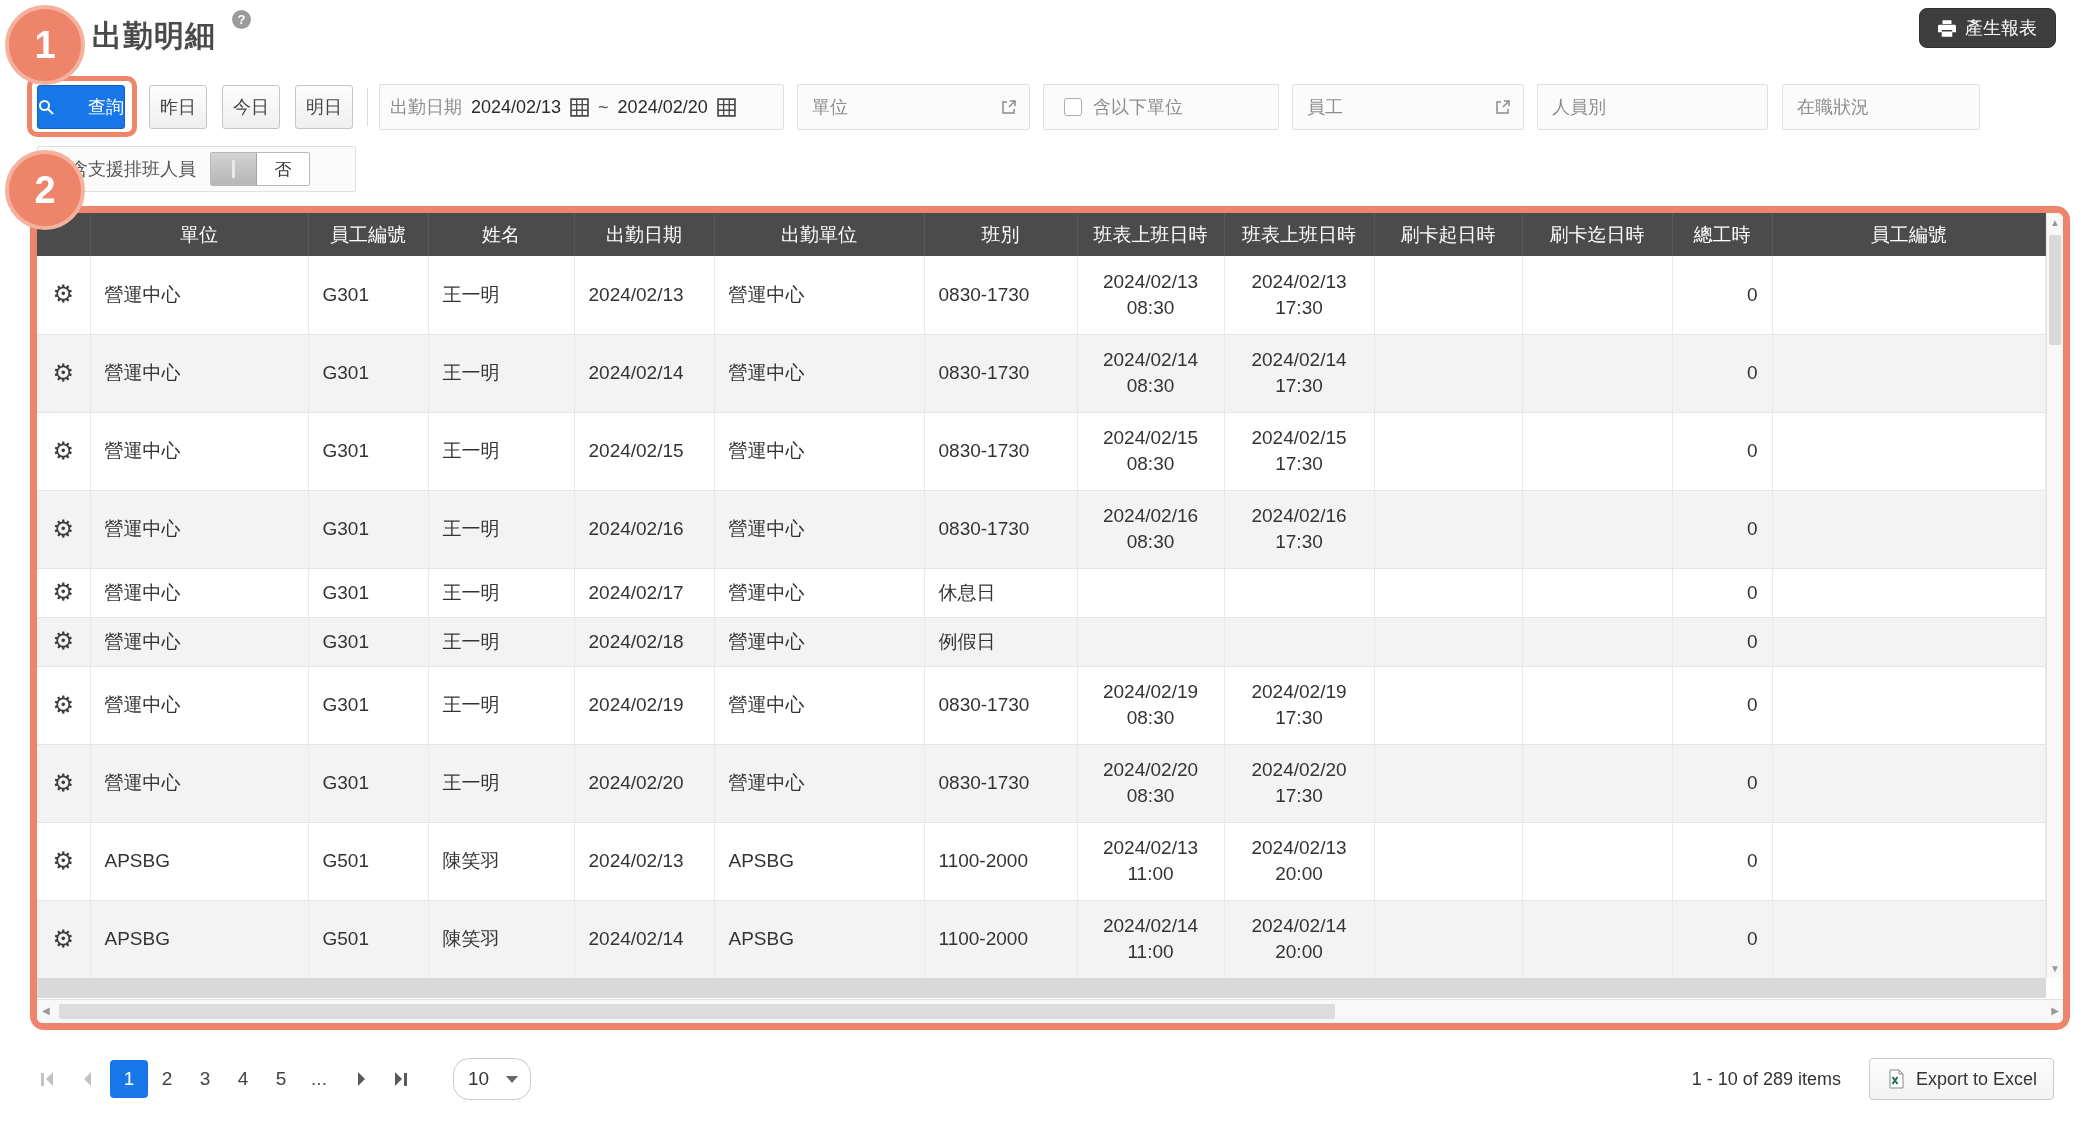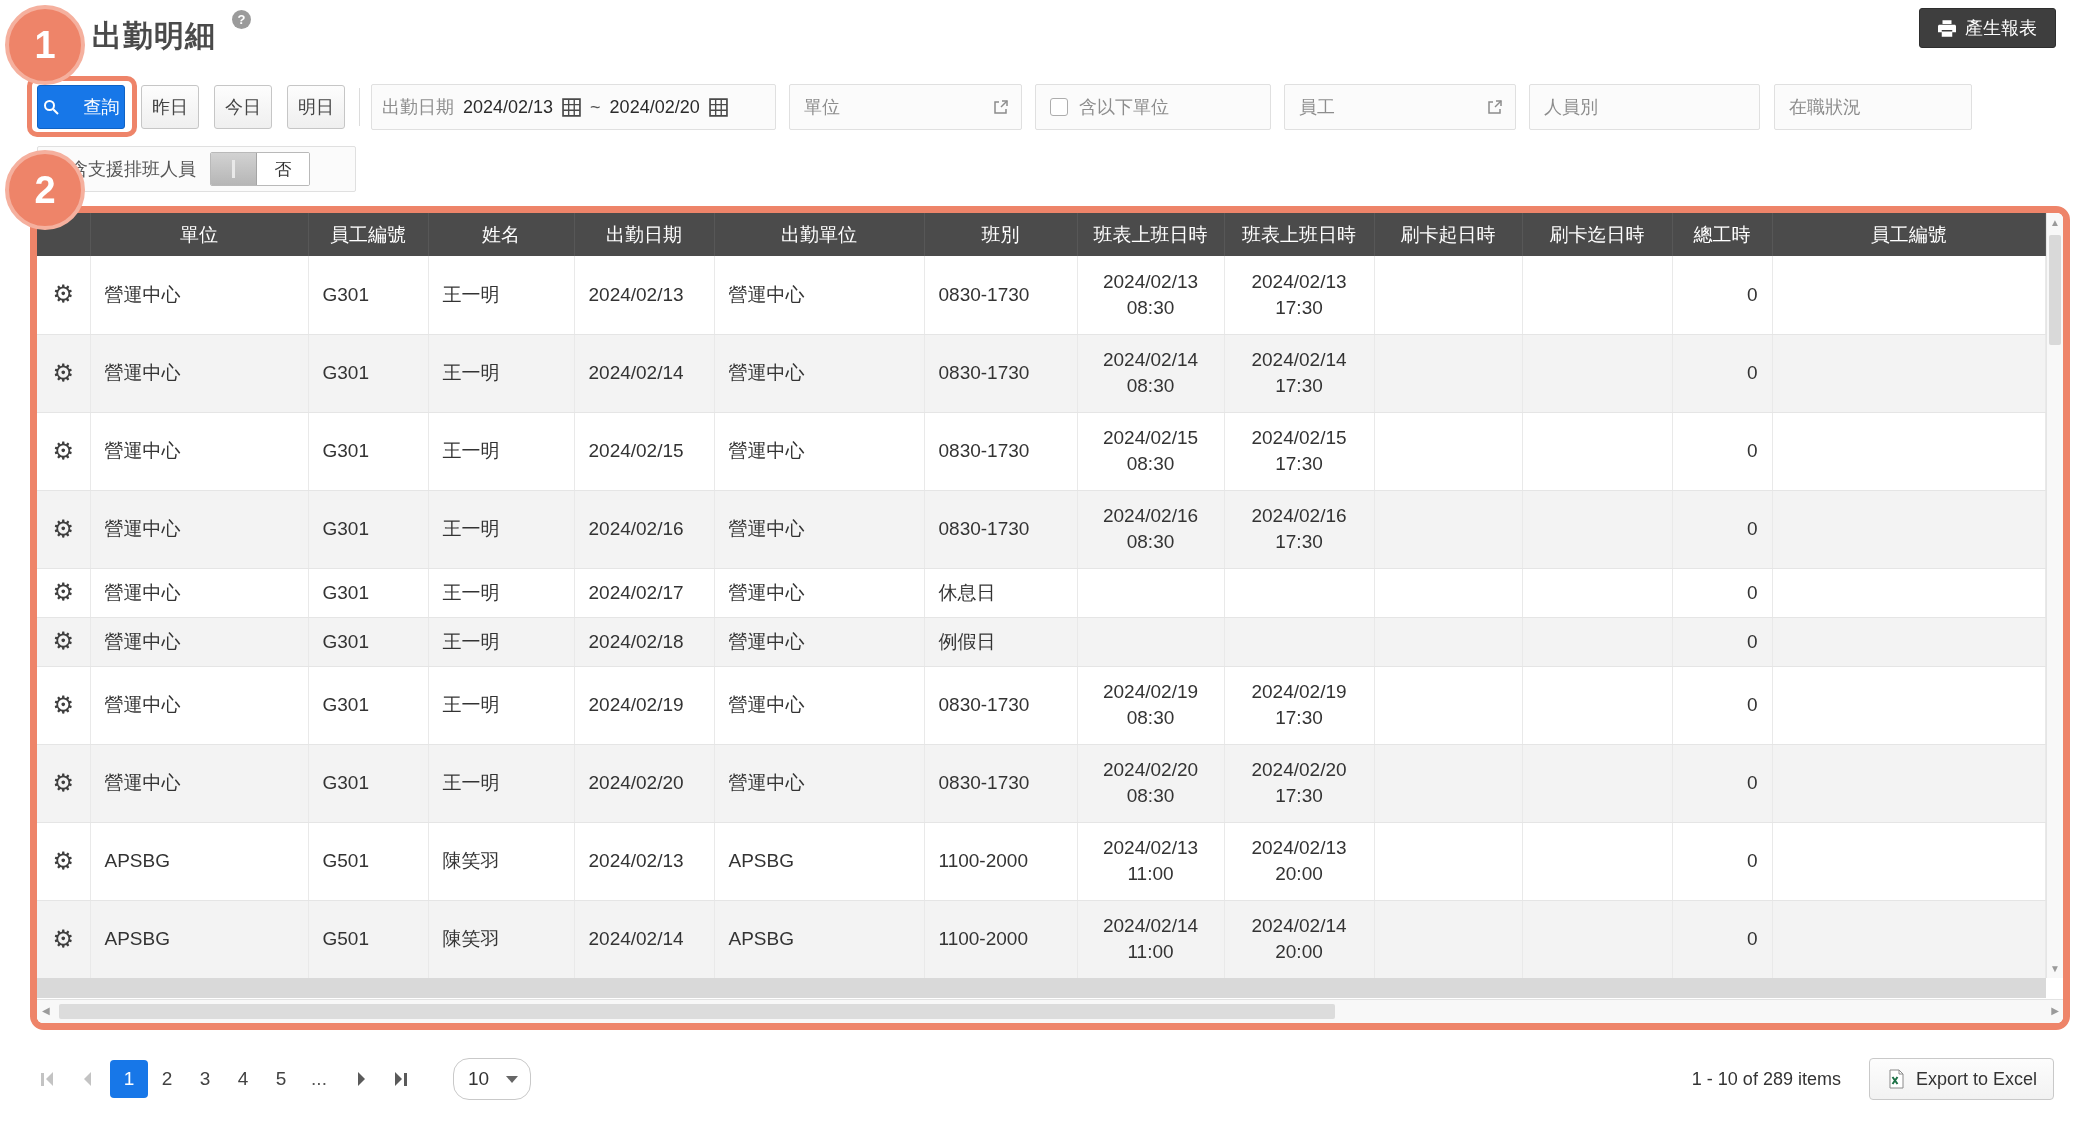--- a/index.html
+++ b/index.html
@@ -6,42 +6,42 @@
   html,body { background:#fff; }
   .page {
     position:relative; width:2084px; height:1125px; overflow:hidden;
     background:#fff; font-family:"Liberation Sans","DejaVu Sans",sans-serif; color:#333;
   }
   
   .page-title { position:absolute; left:92px; top:16px; font-size:30px; font-weight:bold; color:#4a4a4a; letter-spacing:1px; }
   .help-badge { position:absolute; left:232px; top:10px; width:19px; height:19px; border-radius:50%;
     background:#9b9b9b; color:#fff; font-size:13px; font-weight:bold; display:flex; align-items:center; justify-content:center; cursor:pointer; }
   .report-btn { position:absolute; right:28px; top:8px; height:40px; padding:0 18px;
-    background:#3e3e3e; color:#fff; border:1px solid #2e2e2e; border-radius:3px;
+    background:#3e3e3e; color:#fff; border:1px solid #2e2e2e; border-radius:8px;
     font-size:18px; display:flex; align-items:center; gap:9px; cursor:pointer; font-family:inherit; }
   
   .frow { position:absolute; left:37px; display:flex; align-items:center; height:46px; }
   .row1 { top:84px; }
   .row2 { top:146px; }
   .btn { height:44px; border:1px solid #c6c6c6; border-radius:3px; font-size:18px; color:#444;
     background:linear-gradient(#fdfdfd,#efefef); display:flex; align-items:center; justify-content:center; cursor:pointer; font-family:inherit; }
-  .query-btn { width:88px; height:44px; margin-right:16px; background:#1777e8; border:1px solid #0f62c4;
-    border-radius:3px; color:#fff; font-size:18px; display:flex; align-items:center; justify-content:center; gap:25px; cursor:pointer; font-family:inherit; }
+  .query-btn { width:88px; height:44px; margin-right:24px; background:#1777e8; border:1px solid #0f62c4;
+    border-radius:3px; color:#fff; font-size:18px; display:flex; align-items:center; justify-content:space-between; gap:25px; cursor:pointer; font-family:inherit; }
   .day-btn { width:58px; margin-right:15px; }
   .vdiv { width:1px; height:38px; background:#dcdcdc; margin-right:11px; }
   .field { height:46px; border:1px solid #e0e0e0; background:#fbfbfb; border-radius:2px;
     display:flex; align-items:center; font-size:18px; }
   .date-group { width:405px; margin-right:13px; padding:0 10px; gap:9px; }
   .f-lbl { color:#8d8d8d; }
   .f-val { color:#2b2b2b; cursor:text; }
   .tilde { color:#555; }
   .cal-btn { display:flex; align-items:center; cursor:pointer; }
   .input { padding:0 12px 0 14px; justify-content:space-between; cursor:text; }
   .w-unit { width:233px; margin-right:13px; }
-  .w-sub  { width:236px; margin-right:13px; padding:0 14px; justify-content:flex-start; gap:11px; cursor:pointer; }
+  .w-sub  { width:236px; margin-right:13px; padding:0 20px; justify-content:flex-start; gap:11px; cursor:pointer; }
   .w-emp  { width:232px; margin-right:13px; }
   .w-per  { width:231px; margin-right:14px; }
   .w-sta  { width:198px; }
   .ph { color:#8d8d8d; }
   .cb { width:18px; height:18px; border:1px solid #adadad; border-radius:3px; background:#fff; flex:none; }
   .toggle-box { width:319px; margin-right:23px; padding:0 14px; gap:14px; }
   .tg-lbl { color:#555; white-space:nowrap; }
   .switch { width:100px; height:34px; border:1px solid #b9b9b9; border-radius:2px; display:flex; overflow:hidden; cursor:pointer; flex:none; }
   .knob { width:46px; background:linear-gradient(#d2d2d2,#b6b6b6); border-right:1px solid #a5a5a5; position:relative; }
   .knob::after { content:""; position:absolute; left:21px; top:7px; width:3px; height:18px; background:#e9e9e9; }

